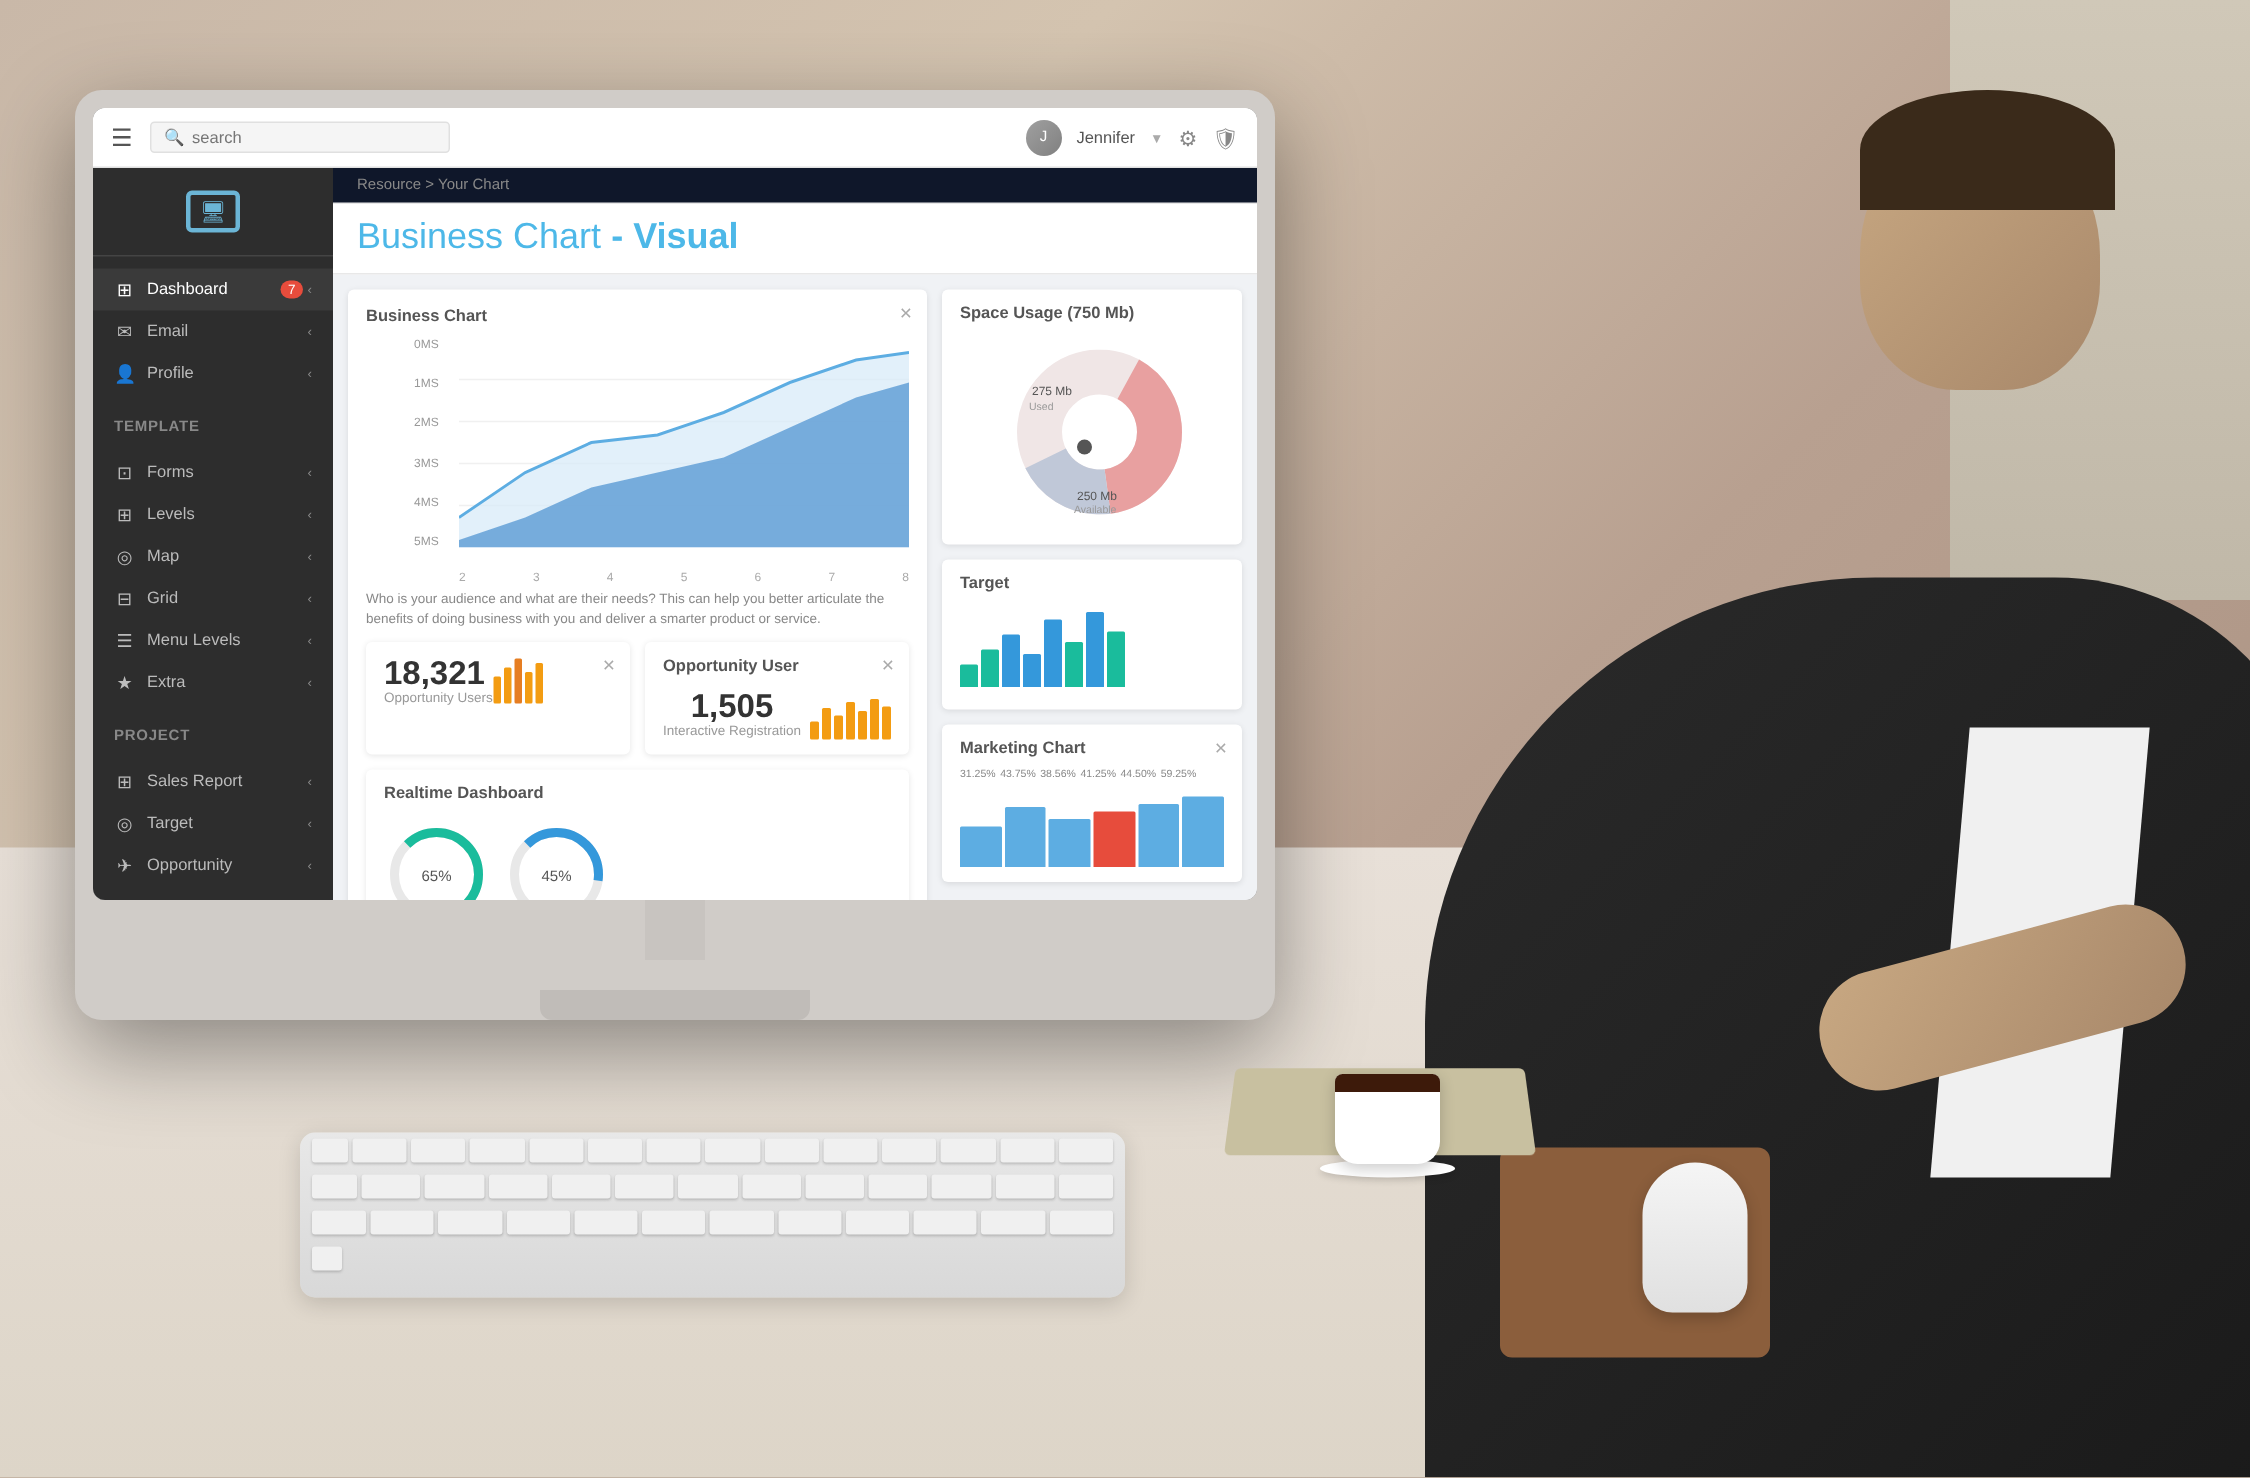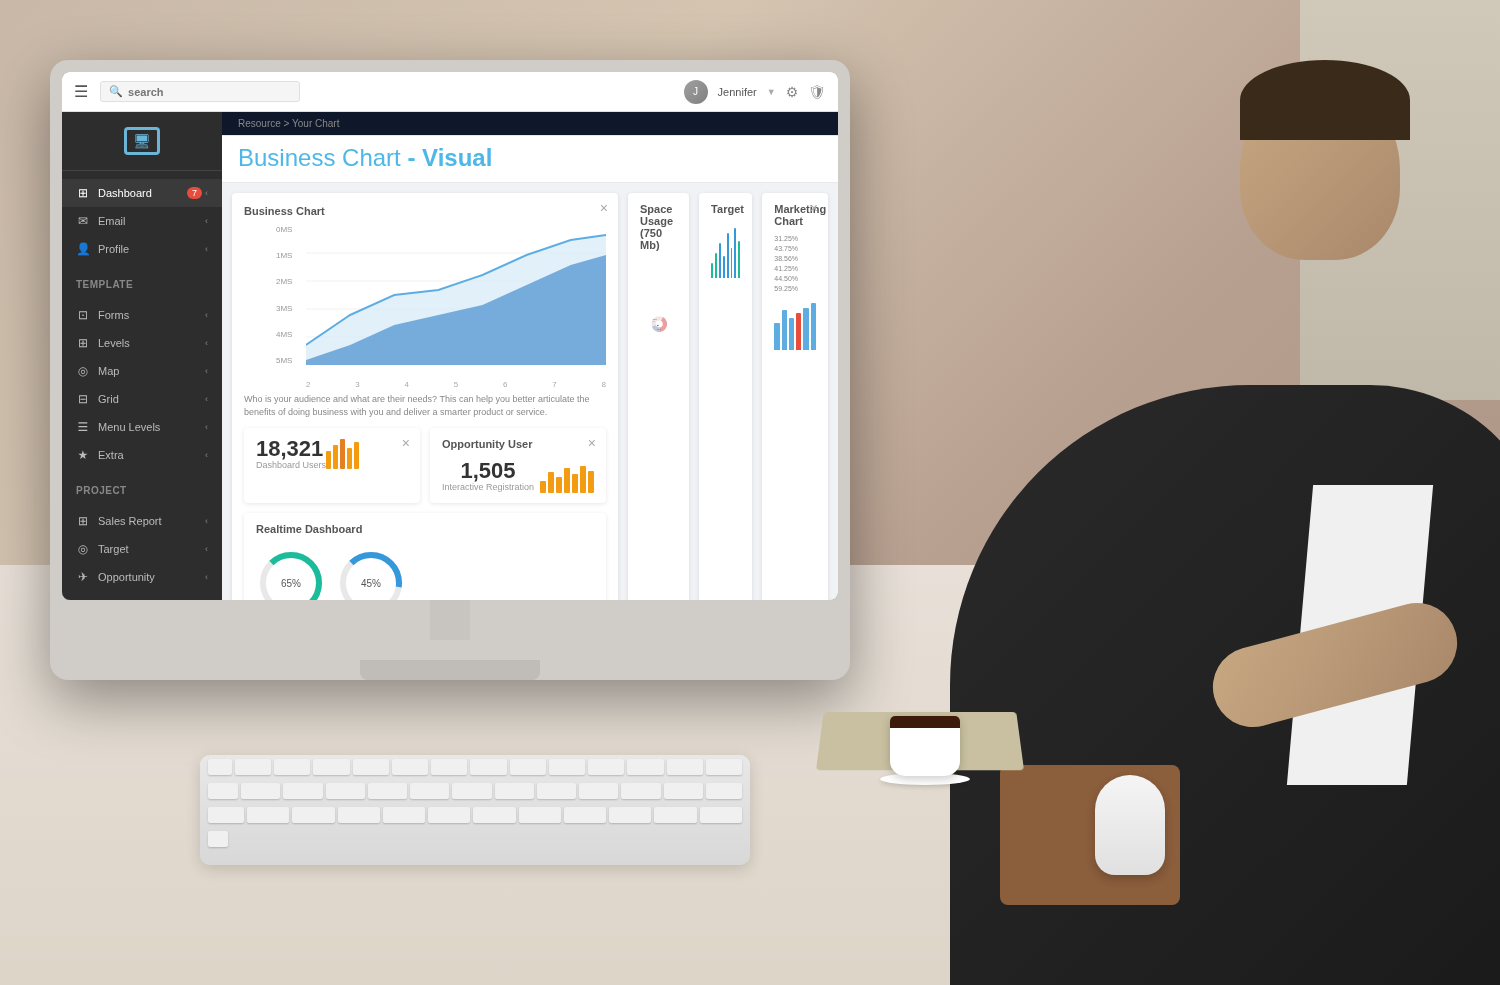--- a/index.html
+++ b/index.html
@@ -124,21 +124,20 @@
       max-width: 200px;
     }
 
     .search-input {
       border: none;
       background: transparent;
       font-size: 11px;
       color: #666;
       outline: none;
       width: 100%;
-      font-weight: bold;
     }
 
     .topbar-right {
       margin-left: auto;
       display: flex;
       align-items: center;
       gap: 10px;
     }
 
     .user-avatar {
@@ -712,21 +711,21 @@
 
               <div class="chart-description">Who is your audience and what are their needs? This can help you better articulate the benefits of doing business with you and deliver a smarter product or service.</div>
 
               <div class="small-widget-row">
 
                 <div class="card" style="padding:10px 12px; position:relative;">
                   <span class="card-close">×</span>
                   <div style="display:flex; justify-content:flex-start; align-items:center;">
                     <div>
                       <div class="big-number">18,321</div>
-                      <div class="small-label">Dashboard Users</div>
+                      <div class="small-label">Opportunity Users</div>
                     </div>
                     <div style="display:flex; align-items:flex-end; gap:2px; height:30px;">
                       <div style="width:5px; height:60%; background:#f39c12; border-radius:1px;"></div>
                       <div style="width:5px; height:80%; background:#f39c12; border-radius:1px;"></div>
                       <div style="width:5px; height:100%; background:#e67e22; border-radius:1px;"></div>
                       <div style="width:5px; height:70%; background:#f39c12; border-radius:1px;"></div>
                       <div style="width:5px; height:90%; background:#f39c12; border-radius:1px;"></div>
                     </div>
                   </div>
                 </div>
@@ -764,21 +763,21 @@
 
                   <svg width="70" height="70" viewBox="0 0 70 70">
                     <circle cx="35" cy="35" r="28" fill="none" stroke="#e8e8e8" stroke-width="6"></circle>
                     <circle cx="35" cy="35" r="28" fill="none" stroke="#3498db" stroke-width="6" stroke-dasharray="70 106" stroke-dashoffset="22" transform="rotate(-90 35 35)"></circle>
                     <text x="35" y="39" text-anchor="middle" font-size="10" fill="#555">45%</text>
                   </svg>
                 </div>
               </div>
             </div>
 
-            <div style="display:flex; flex-direction:row; gap:10px;">
+            <div style="display:flex; flex-direction:column; gap:10px;">
 
               <div class="card space-usage-card">
                 <div class="card-title">Space Usage (750 Mb)</div>
                 <div class="donut-container">
                   <svg width="120" height="110" viewBox="0 0 120 110">
 
                     <circle cx="65" cy="55" r="40" fill="none" stroke="#f0e6e6" stroke-width="30"></circle>
                     <circle cx="65" cy="55" r="40" fill="none" stroke="#e8a0a0" stroke-width="30" stroke-dasharray="100 151" stroke-dashoffset="-20" transform="rotate(-90 65 55)"></circle>
                     <circle cx="65" cy="55" r="40" fill="none" stroke="#c0c8d8" stroke-width="30" stroke-dasharray="50 201" stroke-dashoffset="-120" transform="rotate(-90 65 55)"></circle>
 

